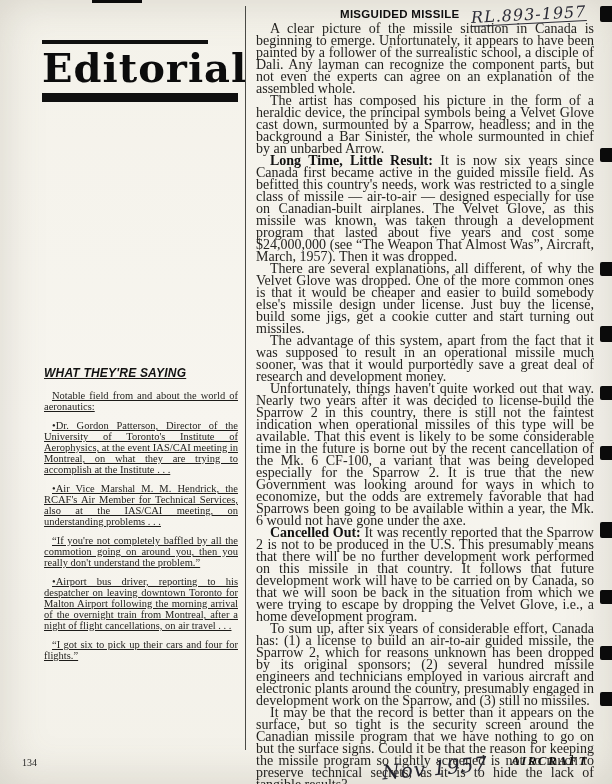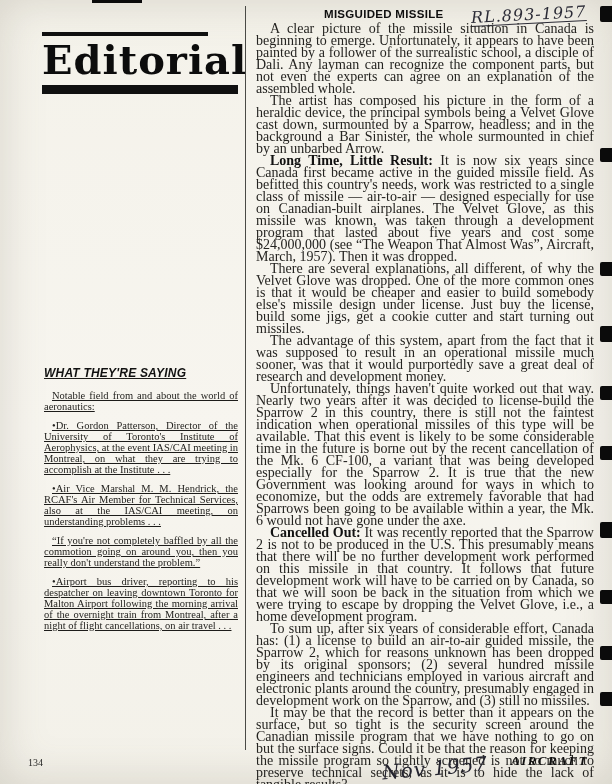--- a/index.html
+++ b/index.html
@@ -25,21 +25,21 @@
     transform:rotate(-3deg);
     text-decoration:underline; text-underline-offset:3px;
     letter-spacing:1px;
   }
   .hand-date {
     position:absolute; left:382px; bottom:4px; font-size:20px;
     transform:rotate(-5deg); color:#23232e; letter-spacing:1px;
   }
 
   
-  .masthead { position:absolute; left:42px; top:32px; width:200px;text-align:right; }
+  .masthead { position:absolute; left:42px; top:40px; width:200px;text-align:right; }
   .bar-top { width:166px; height:4px; background:#101010; }
   .masthead h1 {
     font-family:"DejaVu Serif", serif; font-weight:bold;
     font-size:40px; line-height:48px; letter-spacing:1px; color:#0c0c0c;
   }
   .bar-bottom { width:196px; height:9px; background:#101010; margin-top:1px; }
 
   
   .divider { position:absolute; left:245px; top:6px; width:1px; height:744px; background:#4a4a46; }
 
@@ -52,30 +52,30 @@
   .left-col p {
     font-size:10.5px; line-height:11px; text-align:justify;
     text-indent:8px; margin-bottom:8px; color:#242320;
   }
 
   
   .right-col { position:absolute; left:256px; top:8px; width:338px; }
   .right-col h2 {
     font-family:"Liberation Sans", sans-serif; font-weight:bold;
     font-size:11.5px; letter-spacing:0.3px; color:#0e0e0e;
-    margin-left:24px; margin-bottom:3px;padding-left:44px;
+    margin-left:40px; margin-bottom:3px;padding-left:44px;
   }
   .right-col p {
     font-size:14px; line-height:12px; text-align:justify;
     text-indent:14px; color:#242320;
   }
   .right-col p .lead { font-weight:bold; color:#111; }
 
   
-  .page-number { position:absolute; left:28px; bottom:16px; font-size:10px; color:#2a2a28; }
+  .page-number { position:absolute; left:22px; bottom:16px; font-size:10px; color:#2a2a28; }
   .magazine-name {
     position:absolute; right:24px; bottom:15px;
     font-weight:bold; font-style:italic; font-size:13px; letter-spacing:1.5px; color:#101010;
   }
 
   
   .mark-top { position:absolute; top:0; left:92px; width:50px; height:3px; background:#0b0b0b; }
   .edge-mark { position:absolute; right:0; width:12px; background:#0b0b0b; border-radius:2px 0 0 2px; }
   .em0 { top:6px;   height:16px; }
   .em1 { top:148px; height:14px; }
@@ -118,20 +118,21 @@
   <section class="left-col">
     <h2>WHAT THEY'RE SAYING</h2>
     <p>Notable field from and about the world of aeronautics:</p>
 
     <p>•Dr. Gordon Patterson, Director of the University of Toronto's Institute of Aerophysics, at the event IAS/CAI meeting in Montreal, on what they are trying to accomplish at the Institute . . .</p>
 
     <p>•Air Vice Marshal M. M. Hendrick, the RCAF's Air Member for Technical Services, also at the IAS/CAI meeting, on understanding problems . . .</p>
     <p>“If you're not completely baffled by all the commotion going on around you, then you really don't understand the problem.”</p>
 
     <p>•Airport bus driver, reporting to his despatcher on leaving downtown Toronto for Malton Airport following the morning arrival of the overnight train from Montreal, after a night of flight cancellations, on air travel . . .</p>
+    <p>“I got six to pick up their cars and four for flights.”</p>
   </section>
 
   <section class="right-col">
     <h2>MISGUIDED MISSILE</h2>
 
     <p><span>A clear picture of the missile situation in Canada is beginning to emerge. Unfortunately, it appears to have been painted by a follower of the surrealistic school, a disciple of Dali. Any layman can recognize the component parts, but not even the experts can agree on an explanation of the assembled whole.</span></p>
     <p><span>The artist has composed his picture in the form of a heraldic device, the principal symbols being a Velvet Glove cast down, surmounted by a Sparrow, headless; and in the background a Bar Sinister, the whole surmounted in chief by an unbarbed Arrow.</span></p>
     <p><b class="lead">Long Time, Little Result:</b><span> It is now six years since Canada first became active in the guided missile field. As befitted this country's needs, work was restricted to a single class of missile — air-to-air — designed especially for use on Canadian-built airplanes. The Velvet Glove, as this missile was known, was taken through a development program that lasted about five years and cost some $24,000,000 (see “The Weapon That Almost Was”, Aircraft, March, 1957). Then it was dropped.</span></p>
     <p><span>There are several explanations, all different, of why the Velvet Glove was dropped. One of the more common ones is that it would be cheaper and easier to build somebody else's missile design under license. Just buy the license, build some jigs, get a cookie cutter and start turning out missiles.</span></p>
     <p><span>The advantage of this system, apart from the fact that it was supposed to result in an operational missile much sooner, was that it would purportedly save a great deal of research and development money.</span></p>

